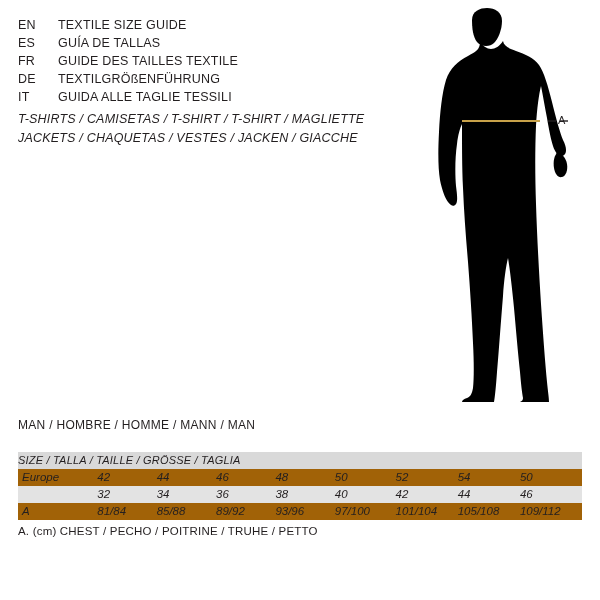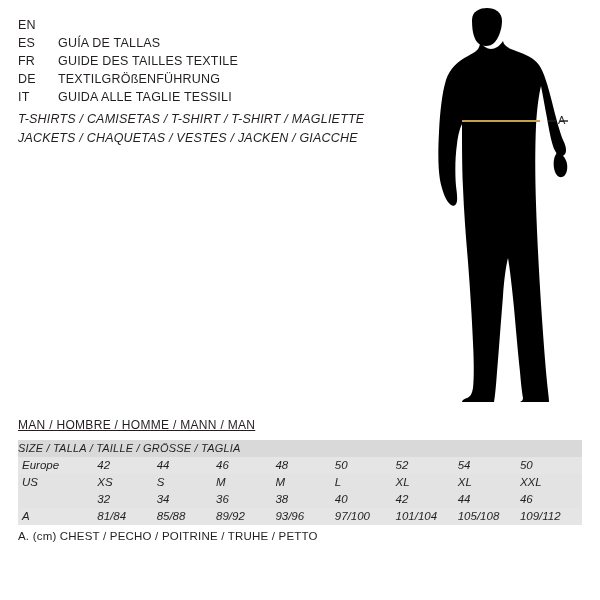--- a/index.html
+++ b/index.html
@@ -80,22 +80,21 @@
   
   .table-area {
     position: absolute;
     left: 18px;
     top: 418px;
     width: 564px;
   }
   .man-title {
     font-size: 12px;
     letter-spacing: 0.3px;
-    margin-bottom: 8px;
-    text-decoration: underline;
+    margin-bottom: 20px;
   }
   table.size-table {
     border-collapse: collapse;
     width: 564px;
     font-size: 11.5px;
     font-style: italic;
   }
   table.size-table td {
     padding: 0;
     height: 17px;
@@ -103,21 +102,21 @@
     vertical-align: middle;
     white-space: nowrap;
   }
   .row-head td {
     background: #d9d9d9;
     font-size: 11px;
     letter-spacing: 0.2px;
     padding-left: 4px;
   }
   .row-light td {
-    background: #e5e5e5;
+    background: #a16207;
   }
   .row-grey td {
     background: #e3e3e3;
   }
   .c-label {
     width: 86px;
     padding-left: 4px !important;
   }
   .c-val {
     width: 68px;
@@ -130,20 +129,21 @@
   }
 </style>
 </head>
 <body>
 
 <div class="page">
 
   <div class="lang-block">
     <div class="lang-row">
       <span class="lang-code">EN</span>
+      <span class="lang-text">TEXTILE SIZE GUIDE</span>
     </div>
     <div class="lang-row">
       <span class="lang-code">ES</span>
       <span class="lang-text">GUÍA DE TALLAS</span>
     </div>
     <div class="lang-row">
       <span class="lang-code">FR</span>
       <span class="lang-text">GUIDE DES TAILLES TEXTILE</span>
     </div>
     <div class="lang-row">
@@ -233,31 +233,20 @@
           <td class="c-val">42</td>
           <td class="c-val">44</td>
           <td class="c-val">46</td>
           <td class="c-val">48</td>
           <td class="c-val">50</td>
           <td class="c-val">52</td>
           <td class="c-val">54</td>
           <td class="c-val">50</td>
         </tr>
 
-        <tr class="row-grey">
-          <td class="c-label">US</td>
-          <td class="c-val">XS</td>
-          <td class="c-val">S</td>
-          <td class="c-val">M</td>
-          <td class="c-val">M</td>
-          <td class="c-val">L</td>
-          <td class="c-val">XL</td>
-          <td class="c-val">XL</td>
-          <td class="c-val">XXL</td>
-        </tr>
 
         <tr class="row-grey">
           <td class="c-label"></td>
           <td class="c-val">32</td>
           <td class="c-val">34</td>
           <td class="c-val">36</td>
           <td class="c-val">38</td>
           <td class="c-val">40</td>
           <td class="c-val">42</td>
           <td class="c-val">44</td>

